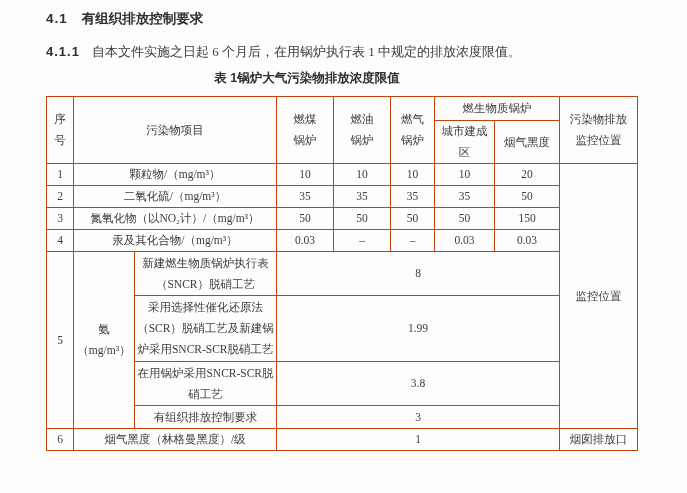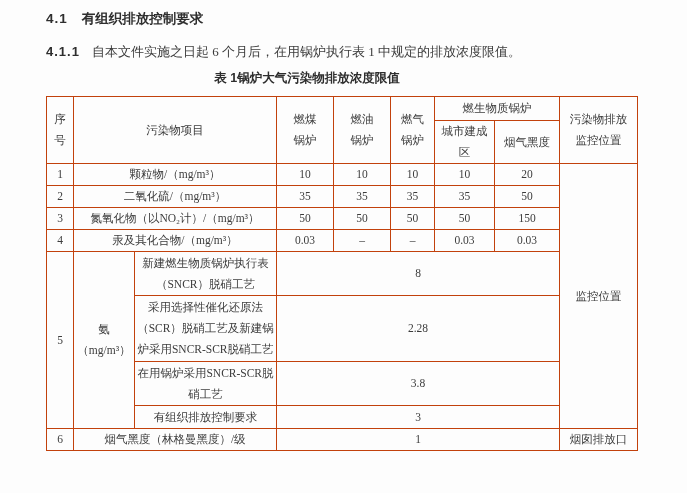--- a/index.html
+++ b/index.html
@@ -143,21 +143,21 @@
         <td rowspan="4">氨
 （mg/m³）</td>
         <td>新建燃生物质锅炉执行表
 （SNCR）脱硝工艺</td>
         <td colspan="5">8</td>
       </tr>
       <tr class="rb">
         <td>采用选择性催化还原法
 （SCR）脱硝工艺及新建锅
 炉采用SNCR-SCR脱硝工艺</td>
-        <td colspan="5">2.28</td>
+        <td colspan="5">1.99</td>
       </tr>
       <tr class="ra">
         <td>在用锅炉采用SNCR-SCR脱
 硝工艺</td>
         <td colspan="5">3.8</td>
       </tr>
       <tr class="rd">
         <td>有组织排放控制要求</td>
         <td colspan="5">3</td>
       </tr>

